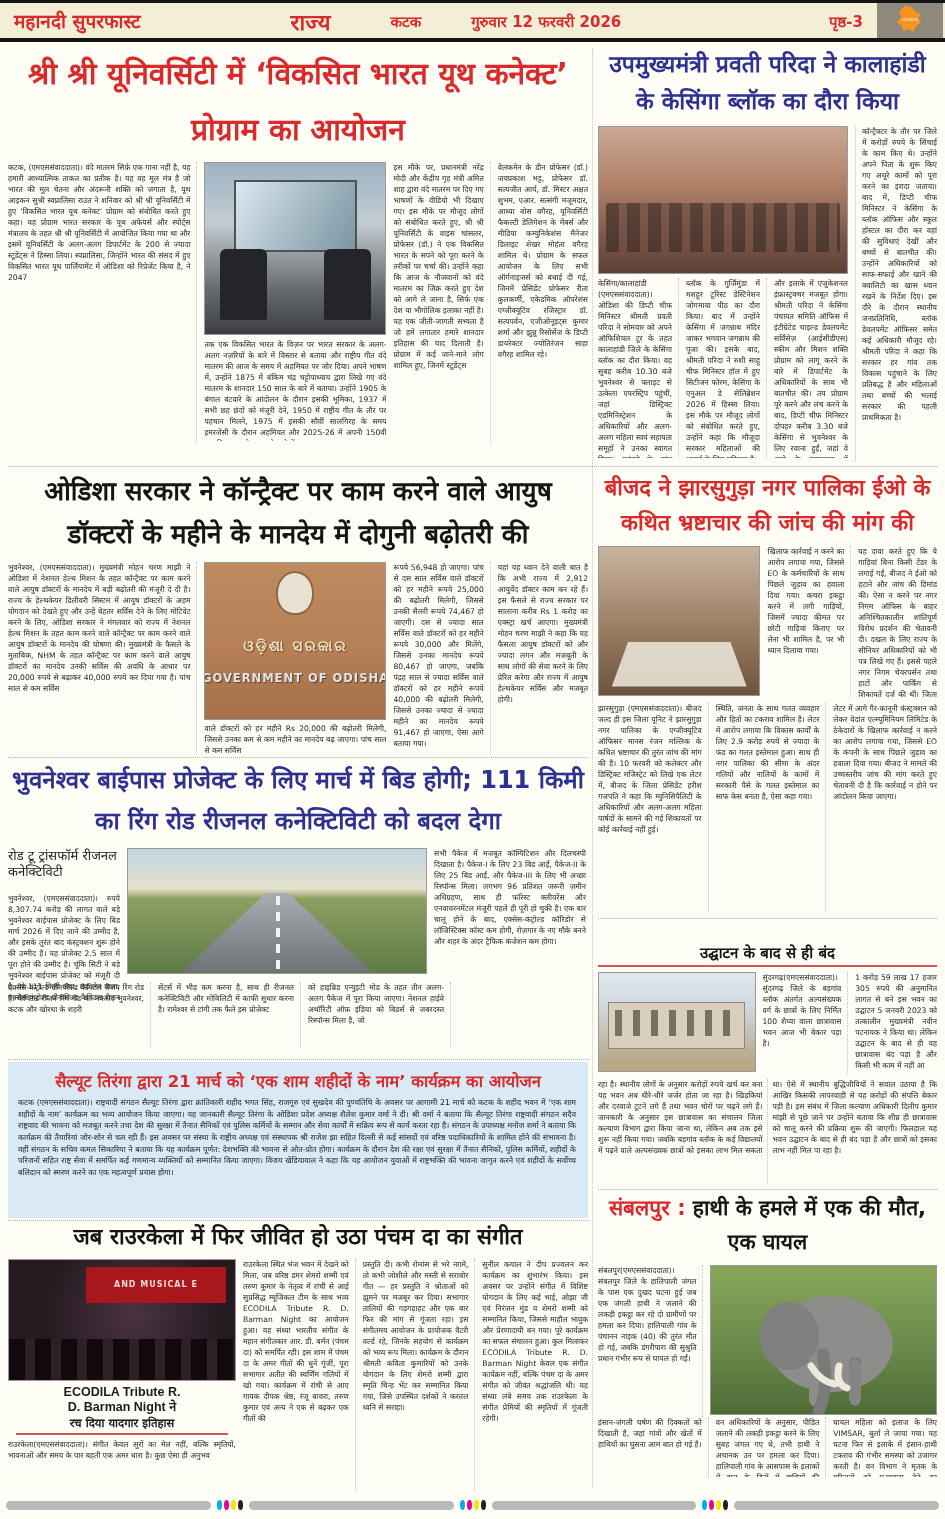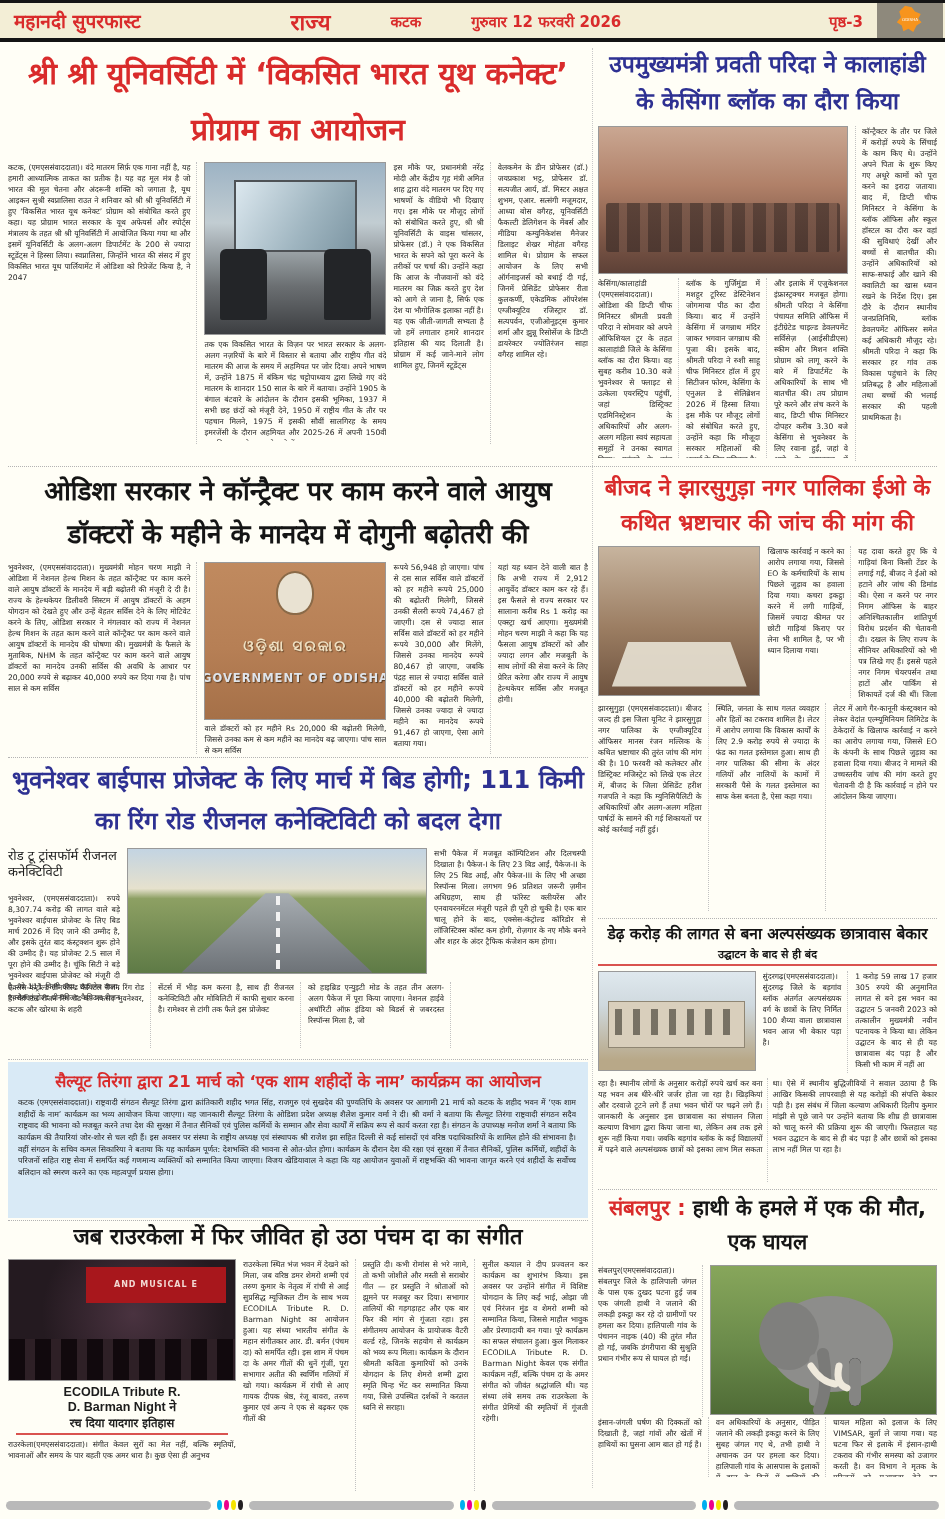--- a/index.html
+++ b/index.html
@@ -201,22 +201,21 @@
       <div class="col" style="width:80px;">यह दावा करते हुए कि ये गाड़ियां बिना किसी टेंडर के लगाई गईं, बीजद ने ईओ को हटाने और जांच की डिमांड की। ऐसा न करने पर नगर निगम ऑफिस के बाहर अनिश्चितकालीन शांतिपूर्ण विरोध प्रदर्शन की चेतावनी दी। दखल के लिए राज्य के सीनियर अधिकारियों को भी पत्र लिखे गए हैं। इससे पहले नगर निगम चेयरपर्सन तथा हाटों और पार्किंग से शिकायतें दर्ज की थीं। जिला BJD अध्यक्ष हरीश गजपति, BJD नेता प्रताप पंडा, युवानेता पटेल, आलोक तिवारी, संदीप अग्रवाल और पिंटू पाधी के साथ गए थे।</div>
     </div>
     <div class="cols" style="margin-top:5px;height:208px;">
       <div class="col cr" style="width:107px;">झारसुगुड़ा (एमएससंवाददाता)। बीजद जल्द ही इस जिला यूनिट ने झारसुगुड़ा नगर पालिका के एग्जीक्यूटिव ऑफिसर मानस रंजन मल्लिक के कथित भ्रष्टाचार की तुरंत जांच की मांग की है। 10 फरवरी को कलेक्टर और डिस्ट्रिक्ट मजिस्ट्रेट को लिखे एक लेटर में, बीजद के जिला प्रेसिडेंट हरीश गजपति ने कहा कि म्युनिसिपैलिटी के अधिकारियों और अलग-अलग महिला पार्षदों के सामने की गई शिकायतों पर कोई कार्रवाई नहीं हुई।</div>
       <div class="col cr" style="width:107px;">स्थिति, जनता के साथ गलत व्यवहार और हितों का टकराव शामिल है। लेटर में आरोप लगाया कि विकास कार्यों के लिए 2.9 करोड़ रुपये से ज्यादा के फंड का गलत इस्तेमाल हुआ। साथ ही नगर पालिका की सीमा के अंदर गलियों और नालियों के कामों में सरकारी पैसे के गलत इस्तेमाल का साफ केस बनता है, ऐसा कहा गया।</div>
       <div class="col" style="width:107px;">लेटर में आगे गैर-कानूनी कंस्ट्रक्शन को लेकर वेदांत एल्म्यूमिनियम लिमिटेड के ठेकेदारों के खिलाफ कार्रवाई न करने का आरोप लगाया गया, जिससे EO के कंपनी के साथ पिछले जुड़ाव का हवाला दिया गया। बीजद ने मामले की उच्चस्तरीय जांच की मांग करते हुए चेतावनी दी है कि कार्रवाई न होने पर आंदोलन किया जाएगा।</div>
     </div>
   </div>
 
   <div class="art" style="left:598px;top:922px;width:339px;height:264px;">
-    <h3 class="hl" style="font-size:15.5px;color:#151515;">डेढ़ करोड़ की लागत से बना अल्पसंख्यक छात्रावास बेकार</h3>
-    <div class="hl" style="font-size:11px;color:#151515;margin-top:2px;">उद्घाटन के बाद से ही बंद</div>
+    <div class="hl" style="font-size:15px;color:#151515;margin-top:20px;">उद्घाटन के बाद से ही बंद</div>
     <hr class="redrule" style="margin:3px 0 5px 0;">
     <div class="cols" style="height:102px;justify-content:space-between;">
       <div class="ph ph5" style="width:160px;height:100px;">
         <div class="bld"></div>
         <div class="win"></div>
       </div>
       <div class="col cr" style="width:80px;">सुंदरगढ़(एमएससंवाददाता)। सुंदरगढ़ जिले के बड़गांव ब्लॉक अंतर्गत अल्पसंख्यक वर्ग के छात्रों के लिए निर्मित 100 शैय्या वाला छात्रावास भवन आज भी बेकार पड़ा है।</div>
       <div class="col" style="width:83px;">1 करोड़ 59 लाख 17 हजार 305 रुपये की अनुमानित लागत से बने इस भवन का उद्घाटन 5 जनवरी 2023 को तत्कालीन मुख्यमंत्री नवीन पटनायक ने किया था। लेकिन उद्घाटन के बाद से ही यह छात्रावास बंद पड़ा है और किसी भी काम में नहीं आ</div>
     </div>
     <div class="col" style="width:339px;height:104px;margin-top:5px;column-count:2;column-gap:10px;column-rule:1px dotted #c2c2c2;">रहा है। स्थानीय लोगों के अनुसार करोड़ों रुपये खर्च कर बना यह भवन अब धीरे-धीरे जर्जर होता जा रहा है। खिड़कियां और दरवाजे टूटने लगे हैं तथा भवन चोरों पर चढ़ने लगे हैं। जानकारी के अनुसार इस छात्रावास का संचालन जिला कल्याण विभाग द्वारा किया जाना था, लेकिन अब तक इसे शुरू नहीं किया गया। जबकि बड़गांव ब्लॉक के कई विद्यालयों में पढ़ने वाले अल्पसंख्यक छात्रों को इसका लाभ मिल सकता था। ऐसे में स्थानीय बुद्धिजीवियों ने सवाल उठाया है कि आखिर किसकी लापरवाही से यह करोड़ों की संपत्ति बेकार पड़ी है। इस संबंध में जिला कल्याण अधिकारी दिलीप कुमार मांझी से पूछे जाने पर उन्होंने बताया कि शीघ्र ही छात्रावास को चालू करने की प्रक्रिया शुरू की जाएगी। फिलहाल यह भवन उद्घाटन के बाद से ही बंद पड़ा है और छात्रों को इसका लाभ नहीं मिल पा रहा है।</div>

